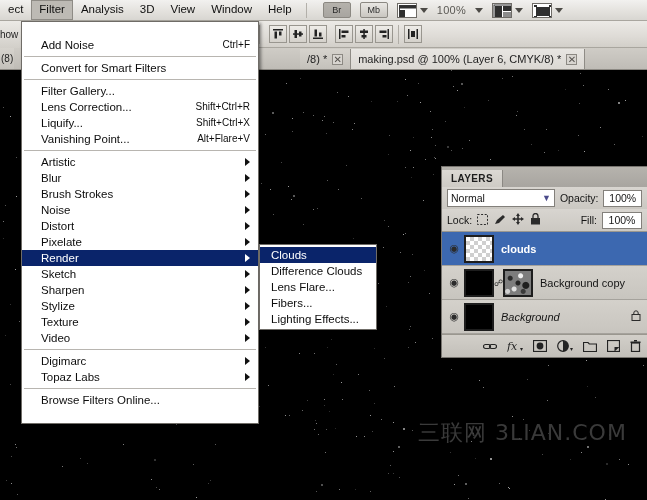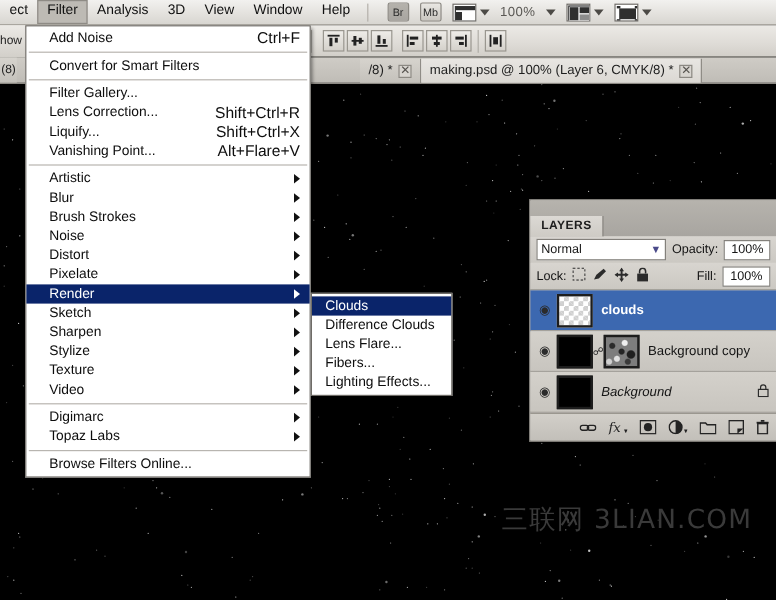--- a/index.html
+++ b/index.html
@@ -26,21 +26,21 @@
   .mb-item.active {
     background: #bdbab4;
     border: 1px solid #8e8b85;
     padding: 2px 7px 3px 7px;
   }
   .mb-sep { width: 1px; height: 15px; background: #b3b0aa; margin: 0 6px; }
 
   
   .tb-right { display: flex; align-items: center; gap: 9px; margin-left: 10px; }
   .tb-btn {
-    width: 18px; height: 16px; border: 1px solid #8b8882;
+    width: 28px; height: 16px; border: 1px solid #8b8882;
     background: linear-gradient(to bottom,#e9e7e3,#c9c6c0);
     font-size: 9px; color: #2a2a2a; display: flex;
     align-items: center; justify-content: center; border-radius: 2px;
     font-family: "Liberation Sans", sans-serif;
   }
   .tb-btn.pressed { background: linear-gradient(to bottom,#b5b2ac,#a8a5a0); }
   .tb-icn {
     width: 20px; height: 15px; border: 1px solid #6e6b66; background: #fff;
     position: relative; overflow: hidden;
   }
@@ -101,29 +101,29 @@
     font-size: 22px; color: #3a3a3a; letter-spacing: 1px;
     font-family: "DejaVu Sans", sans-serif;
     white-space: nowrap; font-weight: 400;
   }
 
   
   .menu {
     position: absolute; left: 21px; top: 21px; width: 238px;
     background: #fff; border: 1px solid #6f6c67;
     box-shadow: 2px 2px 3px rgba(0,0,0,.45);
-    padding: 2px 0;
+    padding: 15px 0;
   }
   .mi {
     height: 16px; display: flex; align-items: center;
     padding: 0 6px 0 19px; font-size: 11.5px; color: #0d0d0d;
     position: relative; white-space: nowrap; line-height: 16px;
   }
   .mi .lbl { flex: 1; }
-  .mi .sc { color: #0d0d0d; font-size: 13px; padding-right: 2px; }
+  .mi .sc { color: #0d0d0d; font-size: 10px; padding-right: 2px; }
   .mi .arr {
     width: 0; height: 0; border-top: 4px solid transparent;
     border-bottom: 4px solid transparent; border-left: 5px solid #111;
     margin-right: 2px;
   }
   .mi.sel { background: #0a246a; color: #fff; }
   .mi.sel .arr { border-left-color: #fff; }
   .msep { height: 1px; background: #b8b5b0; margin: 3px 2px 3px 2px; }
 
   
@@ -134,21 +134,21 @@
   }
   .submenu .mi { padding-left: 11px; }
 
   
   .layers {
     position: absolute; left: 441px; top: 166px; width: 206px;
     background: #d4d1cb; border: 1px solid #77746f;
     border-right: none;
   }
   .pnl-tabs {
-    height: 30px; background: linear-gradient(to bottom,#b6b3ad,#a8a5a0);
+    height: 20px; background: linear-gradient(to bottom,#b6b3ad,#a8a5a0);
     display: flex; align-items: flex-end;
   }
   .pnl-tab {
     height: 17px; padding: 0 9px; font-size: 10px; font-weight: bold;
     color: #1d1d1d; display: flex; align-items: center;
     background: linear-gradient(to bottom,#dcd9d4,#cecbc5);
     border-right: 1px solid #8b8883; letter-spacing: .4px;
   }
   .pnl-row {
     display: flex; align-items: center; height: 22px;

